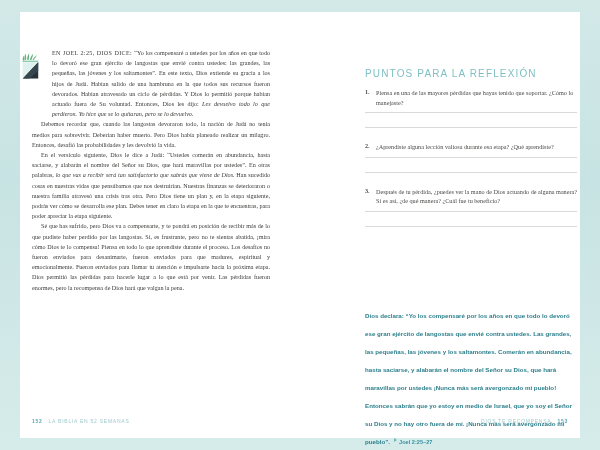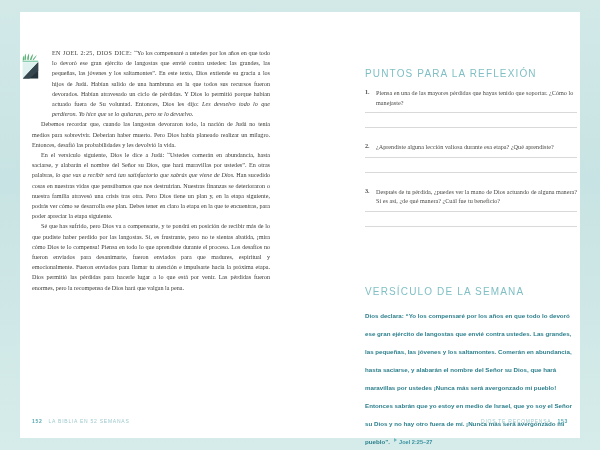--- a/index.html
+++ b/index.html
@@ -153,21 +153,20 @@
           <span class="qnum">3.</span>
           <div class="qtext">Después de tu pérdida, ¿puedes ver la mano de Dios actuando de alguna manera? Si es así, ¿de qué manera? ¿Cuál fue tu beneficio?</div>
           <div class="rules">
             <div class="rule"></div>
             <div class="rule"></div>
           </div>
         </div>
 
       </div>
 
-      <div class="sec-title" id="versiculo-title">VERSÍCULO DE LA SEMANA</div>
 
       <div class="verse-box">
         <span class="verse-text">Dios declara: “Yo los compensaré por los años en que todo lo devoró ese gran ejército de langostas que envié contra ustedes. Las grandes, las pequeñas, las jóvenes y los saltamontes. Comerán en abundancia, hasta saciarse, y alabarán el nombre del Señor su Dios, que hará maravillas por ustedes ¡Nunca más será avergonzado mi pueblo! Entonces sabrán que yo estoy en medio de Israel, que yo soy el Señor su Dios y no hay otro fuera de mí. ¡Nunca más será avergonzado mi pueblo”.</span><span class="tri"></span><span class="verse-ref">Joel 2:25–27</span>
       </div>
 
       <div class="footer footer-right">
         <span>DIOS TE RECOMPENSA</span><span class="sep"></span><span class="folio">153</span>
       </div>
     </div>
 

